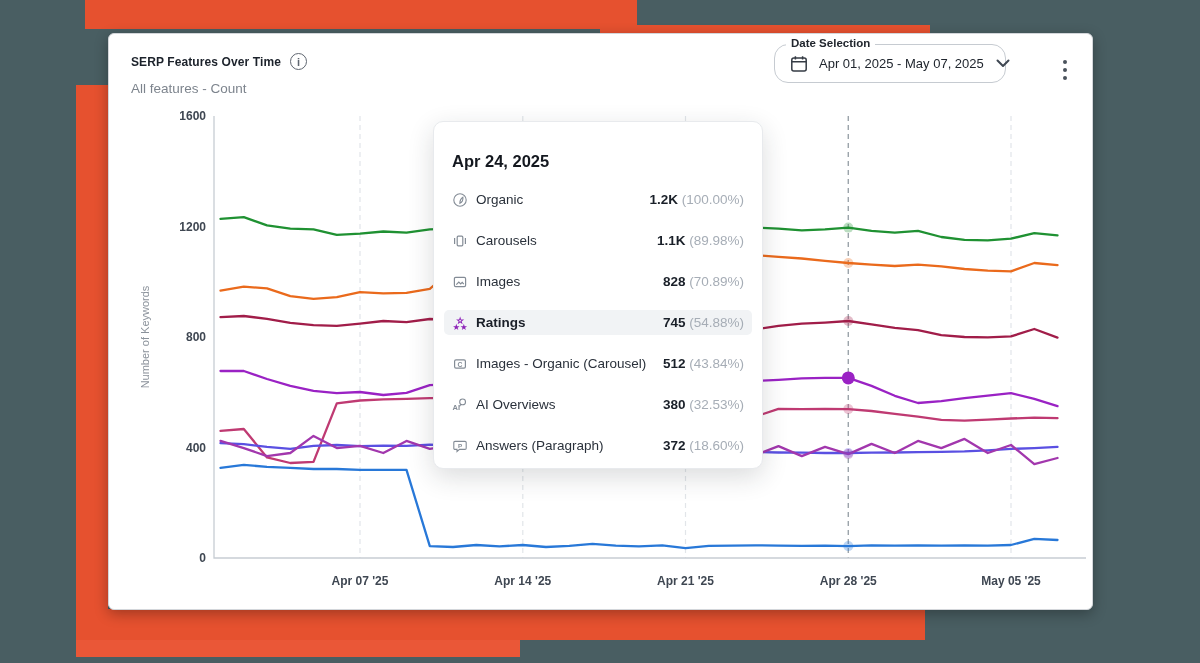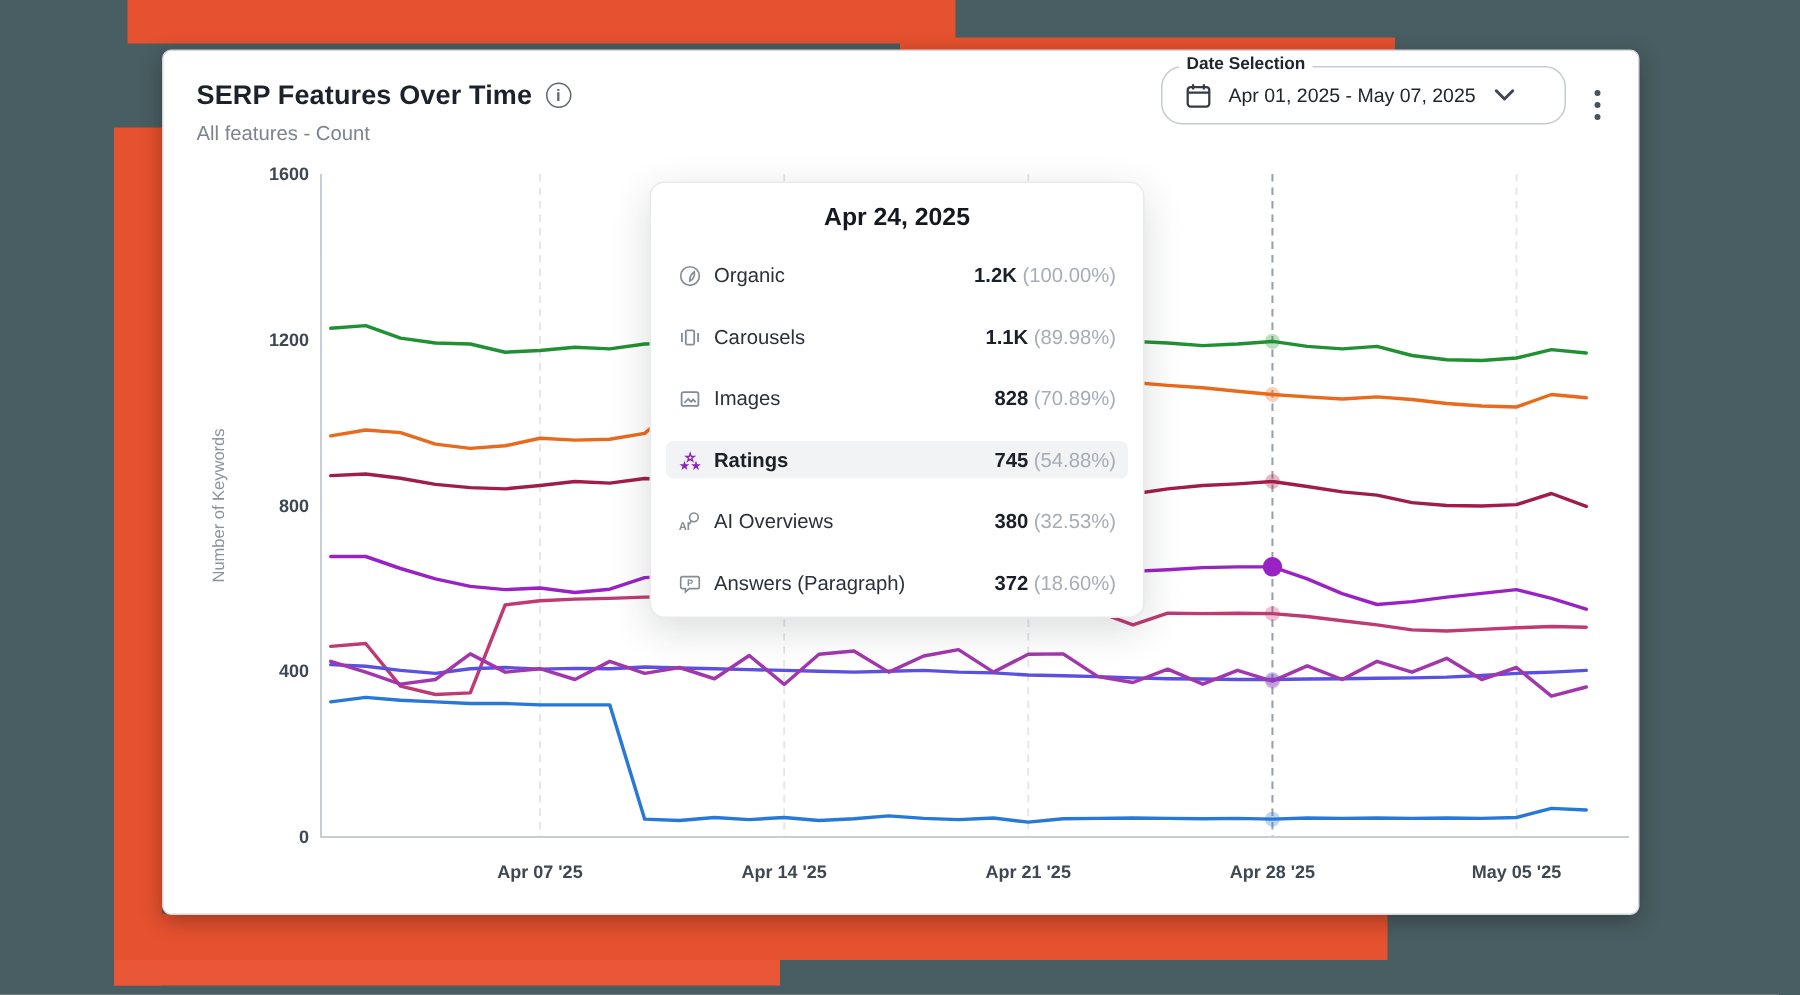--- a/index.html
+++ b/index.html
@@ -10,41 +10,41 @@
   .decor{position:absolute;background:#e6512f;z-index:1;}
   .decor-top-bar{left:85px;top:0;width:552px;height:29px;}
   .decor-top-strip{left:600px;top:25px;width:330px;height:9px;}
   .decor-left-bar{left:76px;top:85px;width:32px;height:572px;}
   .decor-bottom-bar{left:76px;top:609px;width:849px;height:31px;}
   .decor-bottom-bar2{left:76px;top:640px;width:444px;height:17px;background:#ea5737;}
   
   .card{position:absolute;left:108px;top:33px;width:985px;height:577px;background:#ffffff;
         border:1px solid #d3d6da;border-radius:6px;box-shadow:0 4px 14px rgba(0,0,0,.30);z-index:2;}
   .title-row{position:absolute;left:22px;top:19px;display:flex;align-items:center;gap:9px;}
-  .title-row h1{margin:0;font-size:18px;font-weight:700;color:#1c222b;letter-spacing:.1px;}
+  .title-row h1{margin:0;font-size:12px;font-weight:700;color:#1c222b;letter-spacing:.1px;}
   .info{width:17px;height:17px;border:1.4px solid #5f6670;border-radius:50%;color:#5f6670;
         font-size:11px;font-weight:600;display:flex;align-items:center;justify-content:center;cursor:pointer;}
   .subtitle{position:absolute;left:22px;top:47px;font-size:13.5px;color:#7d848d;}
   
-  .date-select{position:absolute;left:665px;top:10px;width:270px;height:39px;border:1.4px solid #c6cbd1;
+  .date-select{position:absolute;left:665px;top:10px;width:232px;height:39px;border:1.4px solid #c6cbd1;
         border-radius:14px;display:flex;align-items:center;padding:0 14px;gap:10px;cursor:pointer;background:#fff;}
   .date-legend{position:absolute;top:-8px;left:11px;background:#fff;padding:0 5px;
         font-size:11.5px;font-weight:700;color:#21262e;}
   .date-text{font-size:13px;color:#20262e;white-space:nowrap;}
   .chev{display:flex;margin-left:2px;}
   .kebab{position:absolute;left:947px;top:21px;width:18px;height:30px;display:flex;flex-direction:column;
         align-items:center;justify-content:center;cursor:pointer;}
   .kebab span{width:4px;height:4px;border-radius:50%;background:#4a525c;margin:2.2px 0;}
   
   #chart{position:absolute;left:0;top:0;}
   #chart text{font-family:"Liberation Sans",sans-serif;}
   
   .tooltip{position:absolute;left:324px;top:87px;width:330px;background:#fff;border:1px solid #e8eaed;
         border-radius:10px;box-shadow:0 8px 26px rgba(30,35,45,.16);padding:12px 10px 10px 10px;z-index:3;}
-  .tt-title{font-size:16.5px;font-weight:700;color:#14181f;margin:2px 8px 9px 8px;text-align:center;}
+  .tt-title{font-size:16.5px;font-weight:700;color:#14181f;margin:18px 8px 9px 8px;}
   .tt-row{display:flex;align-items:center;gap:7px;padding:4.5px 8px;border-radius:5px;margin-top:16px;}
   .tt-row.hl{background:#f1f3f5;}
   .tt-icon{width:17px;height:16px;display:flex;align-items:center;color:#848c96;flex:0 0 auto;}
   .tt-label{font-size:13.5px;color:#2a313b;white-space:nowrap;}
   .tt-label.b{font-weight:700;color:#1a1f28;}
   .tt-val{margin-left:auto;font-size:13.5px;white-space:nowrap;}
   .tt-val b{color:#1a2029;font-weight:700;}
   .tt-val i{font-style:normal;color:#a6adb6;}
 </style>
 </head>
@@ -162,20 +162,30 @@
               <svg width="17" height="16" viewBox="0 0 17 16">
                 <text x="0.5" y="14.5" font-size="8.5" fill="#8d23b8">★★</text>
                 <text x="5" y="8" font-size="7" fill="#fff" stroke="#8d23b8" stroke-width="0.9">★</text>
               </svg>
             </span>
             <span class="tt-label b">Ratings</span>
             <span class="tt-val"><b>745</b> <i>(54.88%)</i></span>
           </div>
           <div class="tt-row">
             <span class="tt-icon">
+              <svg width="16" height="16" viewBox="0 0 16 16" fill="none" stroke="currentColor" stroke-width="1.2">
+                <rect x="2.6" y="3.8" width="10.8" height="8.4" rx="1.4"></rect>
+                <text x="5.6" y="10.6" font-size="6.8" font-weight="bold" stroke="none" fill="currentColor">C</text>
+              </svg>
+            </span>
+            <span class="tt-label">Images - Organic (Carousel)</span>
+            <span class="tt-val"><b>512</b> <i>(43.84%)</i></span>
+          </div>
+          <div class="tt-row">
+            <span class="tt-icon">
               <svg width="16" height="16" viewBox="0 0 16 16" fill="none" stroke="currentColor" stroke-width="1.1">
                 <text x="0.5" y="13" font-size="7.5" font-weight="bold" stroke="none" fill="currentColor">AI</text>
                 <circle cx="10.6" cy="4.9" r="2.9"></circle>
                 <path d="M8.9 7.3L7.5 9.5"></path>
               </svg>
             </span>
             <span class="tt-label">AI Overviews</span>
             <span class="tt-val"><b>380</b> <i>(32.53%)</i></span>
           </div>
           <div class="tt-row">

